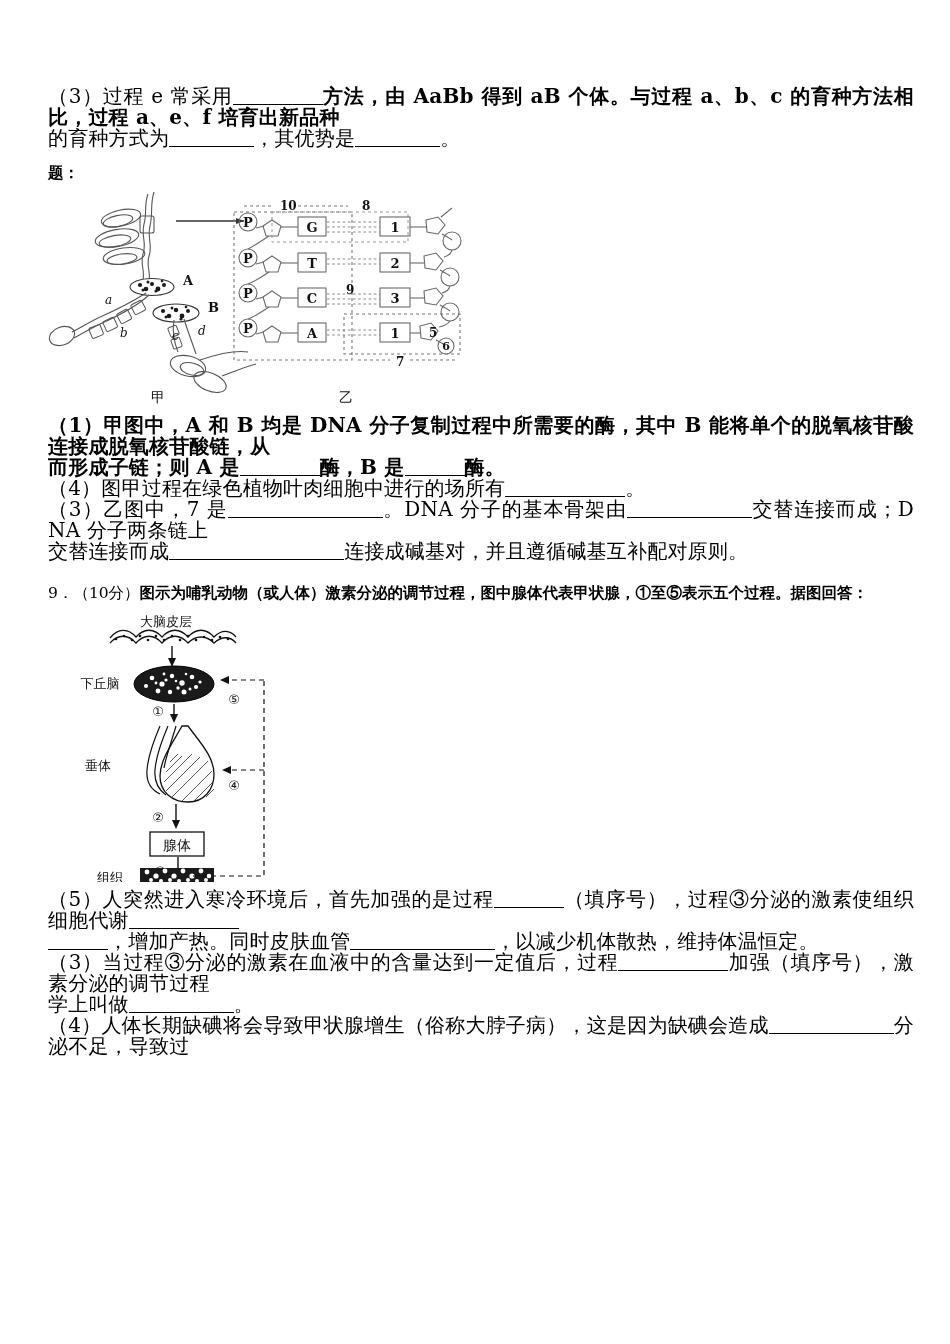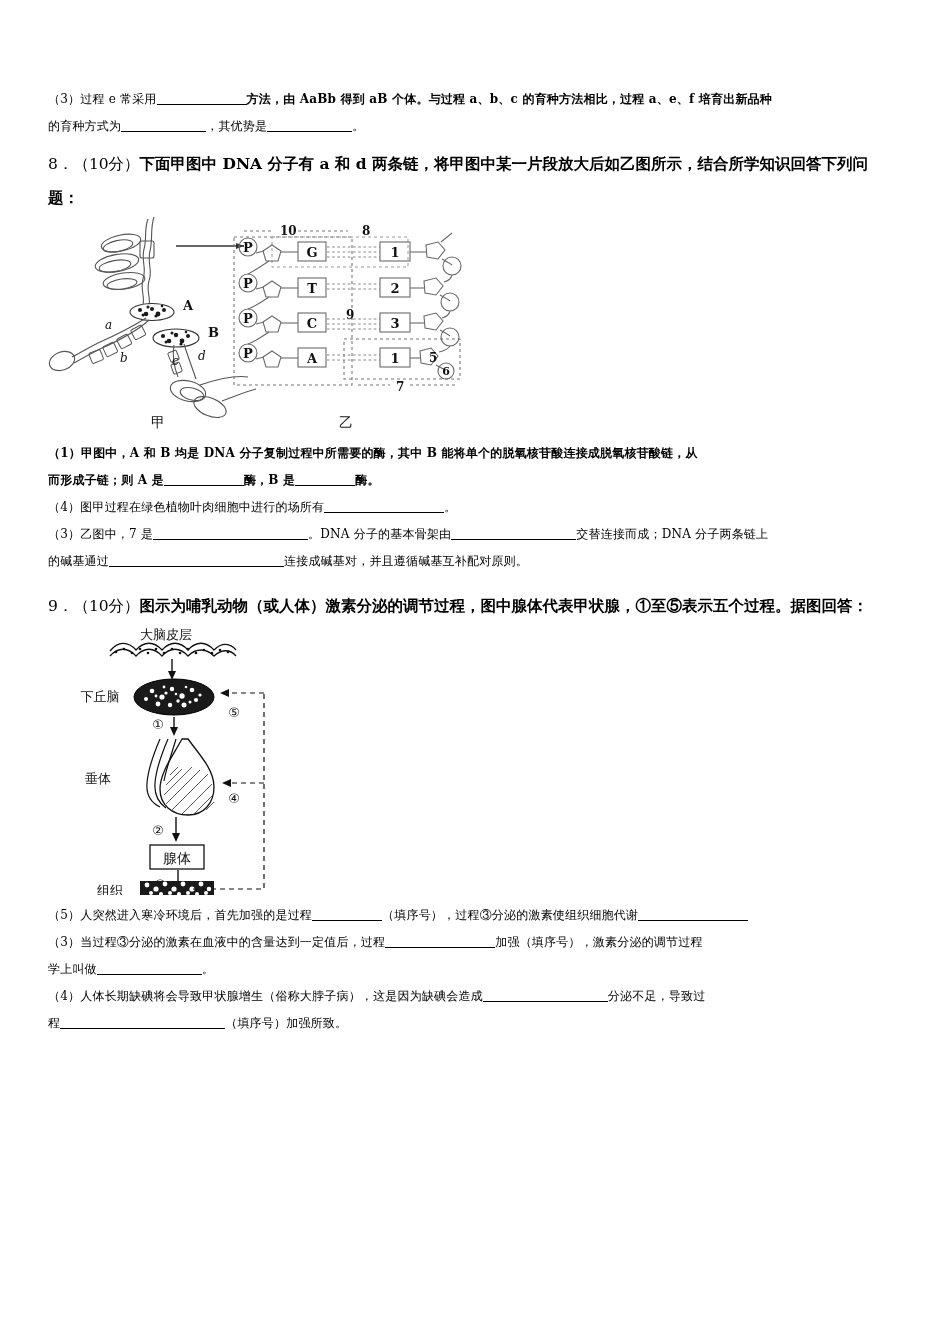--- a/index.html
+++ b/index.html
@@ -25,22 +25,22 @@
   }
   .content {
     position: absolute;
     left: 48px;
     top: 86px;
     width: 866px;
   }
 
   
   .q-line {
-    font-size: 12px;
-    line-height: 27px;
+    font-size: 20px;
+    line-height: 21px;
     letter-spacing: 0.2px;
     text-align: justify;
     margin: 0;
     word-break: break-all;
   }
   .q-head {
     font-size: 15.5px;
     line-height: 34px;
     margin: 0;
     text-align: justify;
@@ -103,23 +103,20 @@
       </p>
       <p class="q-line">
         <span>的育种方式为</span><span class="u u-85"></span><span>，其优势是</span><span class="u u-85"></span><span>。</span>
       </p>
     </div>
 
 
     <div class="gap-sm"></div>
 
     <div>
-      <p class="q-head">
-        <span>8．</span><span>（10分）</span><span class="b">下面甲图中 DNA 分子有 a 和 d 两条链，将甲图中某一片段放大后如乙图所示，结合所学知识回答下列问</span>
-      </p>
       <p class="q-head b">题：</p>
 
       <div class="fig8">
         <svg width="866" height="218" viewBox="0 0 866 218">
           <g fill="none" stroke="#555" stroke-width="1.1">
 
             <ellipse cx="73" cy="28" rx="20" ry="8" transform="rotate(-12 73 28)"></ellipse>
             <ellipse cx="70" cy="31" rx="15" ry="5.5" transform="rotate(-12 70 31)"></ellipse>
             <ellipse cx="69" cy="48" rx="22" ry="8.5" transform="rotate(-10 69 48)"></ellipse>
             <ellipse cx="67" cy="51" rx="16" ry="5.5" transform="rotate(-10 67 51)"></ellipse>
@@ -332,21 +329,21 @@
       </p>
 
       <p class="q-line">
         <span>（4）图甲过程在绿色植物叶肉细胞中进行的场所有</span><span class="u u-120"></span><span>。</span>
       </p>
 
       <p class="q-line">
         <span>（3）乙图中，7 是</span><span class="u u-155"></span><span>。DNA 分子的基本骨架由</span><span class="u u-125"></span><span>交替连接而成；DNA 分子两条链上</span>
       </p>
       <p class="q-line">
-        <span>的碱基通过</span><span class="u u-175"></span><span>连接成碱基对，并且遵循碱基互补配对原则。</span>
+        <span>交替连接而成</span><span class="u u-175"></span><span>连接成碱基对，并且遵循碱基互补配对原则。</span>
       </p>
     </div>
 
     <div class="gap-md"></div>
 
     <div>
       <p class="q-head">
         <span>9．</span><span>（10分）</span><span class="b">图示为哺乳动物（或人体）激素分泌的调节过程，图中腺体代表甲状腺，①至⑤表示五个过程。据图回答：</span>
       </p>
 
@@ -486,30 +483,30 @@
           <text x="186" y="180" font-size="13" font-family="DejaVu Sans, sans-serif" fill="#111" text-anchor="middle">④</text>
         </svg>
       </div>
 
       <div class="gap-sm"></div>
 
 
       <p class="q-line">
         <span>（5）人突然进入寒冷环境后，首先加强的是过程</span><span class="u u-70"></span><span>（填序号），过程③分泌的激素使组织细胞代谢</span><span class="u u-110"></span>
       </p>
+      <p class="q-line">
+        <span class="u u-60"></span><span>，增加产热。同时皮肤血管</span><span class="u u-145"></span><span>，以减少机体散热，维持体温恒定。</span>
+      </p>
 
       <p class="q-line">
         <span>（3）当过程③分泌的激素在血液中的含量达到一定值后，过程</span><span class="u u-110"></span><span>加强（填序号），激素分泌的调节过程</span>
       </p>
       <p class="q-line">
         <span>学上叫做</span><span class="u u-105"></span><span>。</span>
       </p>
 
       <p class="q-line">
         <span>（4）人体长期缺碘将会导致甲状腺增生（俗称大脖子病），这是因为缺碘会造成</span><span class="u u-125"></span><span>分泌不足，导致过</span>
-      </p>
-      <p class="q-line">
-        <span>程</span><span class="u u-165"></span><span>（填序号）加强所致。</span>
       </p>
     </div>
 
   </div>
 </div>
 
 </body></html>

